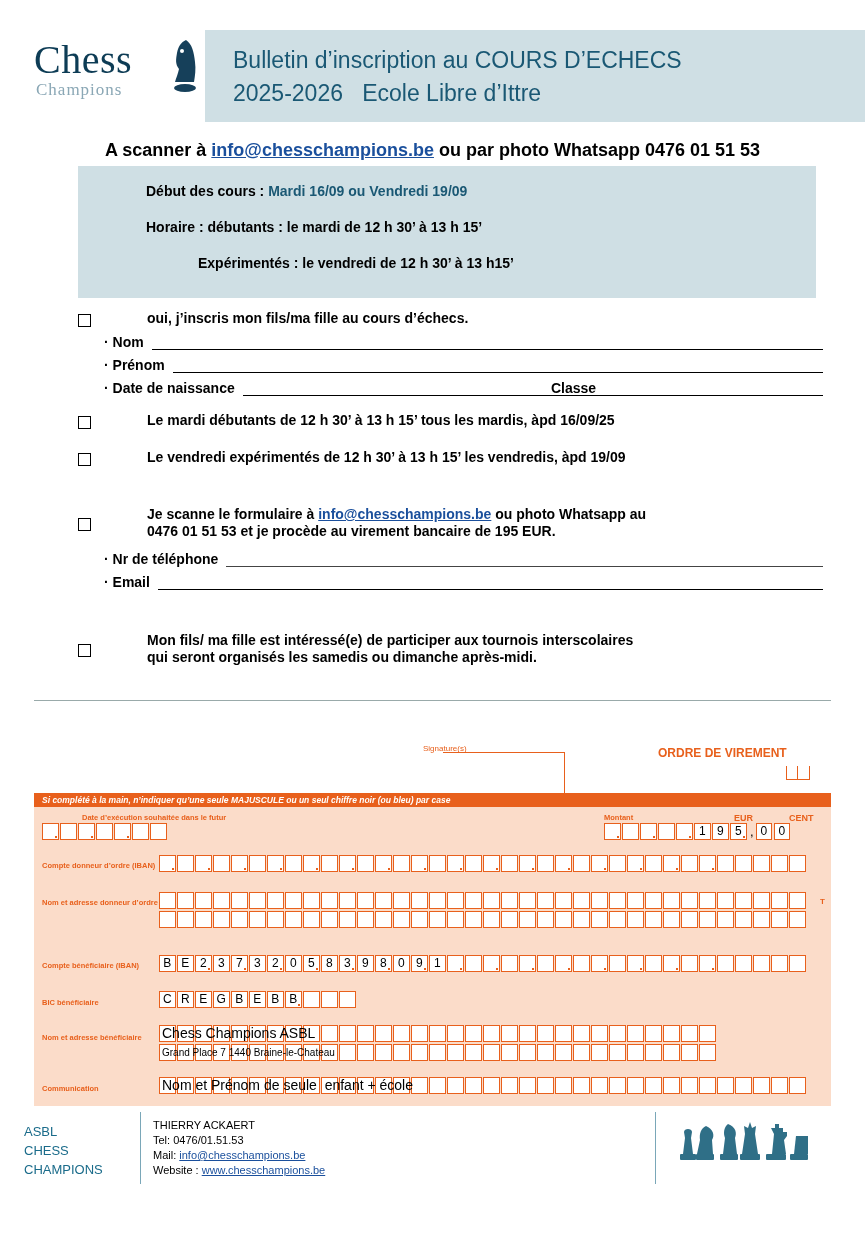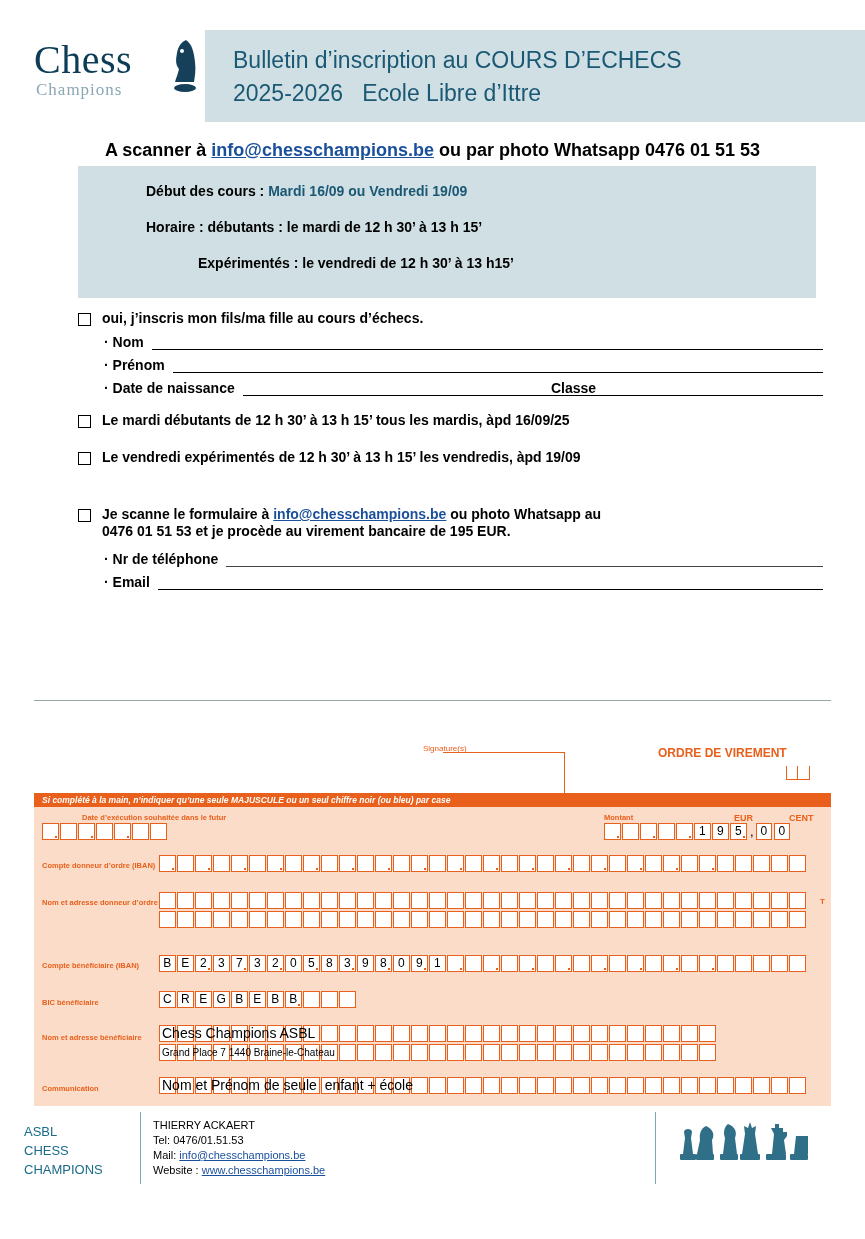--- a/index.html
+++ b/index.html
@@ -116,22 +116,23 @@
   .form {
     position: absolute;
     left: 78px;
     top: 310px;
     width: 745px;
     font-size: 14px;
     font-weight: bold;
   }
   .chkrow {
     display: flex;
-    align-items: flex-start;
+    align-items: center;
     margin-bottom: 6px;
+    gap: 45px;
   }
   .chk {
     width: 11px;
     height: 11px;
     border: 1.2px solid #000;
     margin-right: 11px;
     margin-top: 3px;
     flex: none;
   }
   .chktext {
@@ -403,20 +404,27 @@
   <div class="field" style="margin-top:11px;">
     <span class="lbl">· Nr de téléphone</span>
     <span class="rule thin"></span>
   </div>
 
   <div class="field">
     <span class="lbl">· Email</span>
     <span class="rule"></span>
   </div>
 
+  <div class="chkrow" style="margin-top:42px;">
+    <div class="chk"></div>
+    <div class="chktext">
+      <span>Mon fils/ ma fille est intéressé(e) de participer aux tournois interscolaires</span><br>
+      <span>qui seront organisés les samedis ou dimanche après-midi.</span>
+    </div>
+  </div>
 </div>
 
 <div class="divider"></div>
 
 <div class="signature">Signature(s)</div>
 <div class="sig-line"></div>
 <div class="sig-vline"></div>
 <div class="ordre">ORDRE DE VIREMENT</div>
 <div class="ordre-box"></div>
 

